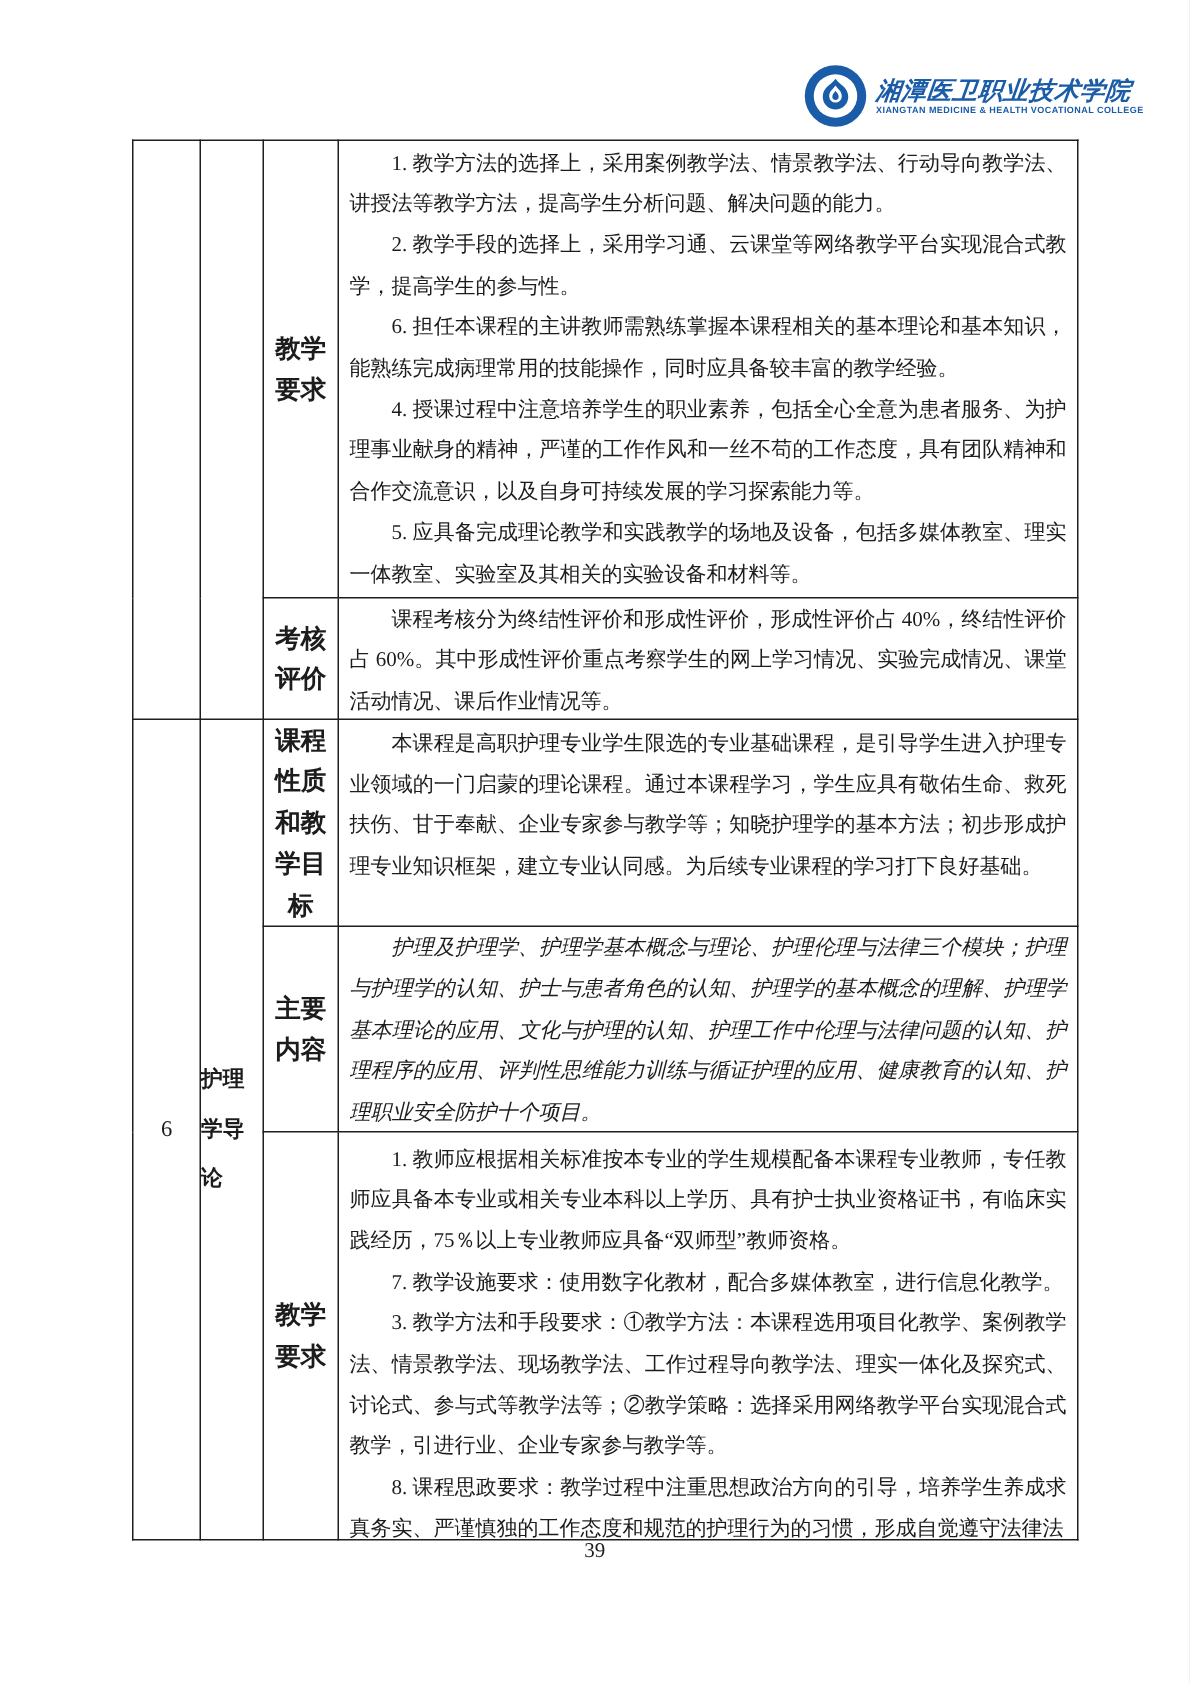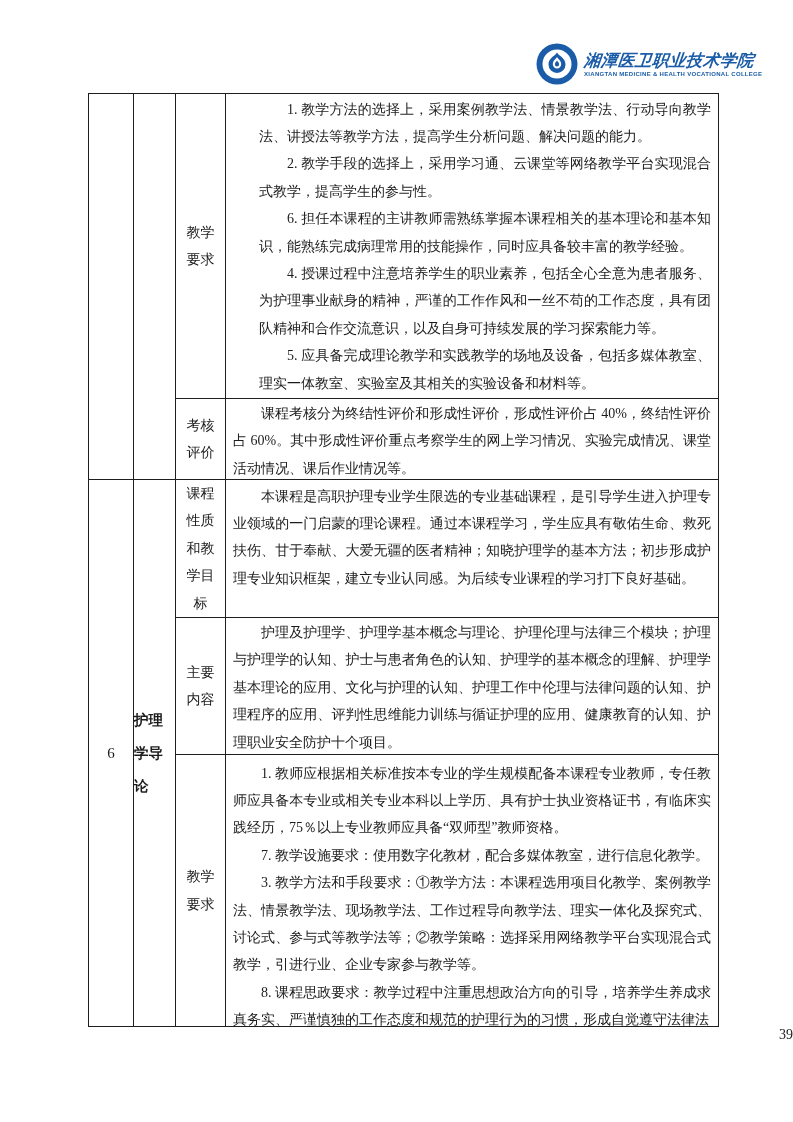--- a/index.html
+++ b/index.html
@@ -48,21 +48,21 @@
   col.c-label{width:50px;}
   col.c-content{width:493px;}
   .idx-cell{
     text-align:center;font-size:15px;
   }
   .course-cell{
     font-size:14.5px;font-weight:bold;
     white-space:pre-line;line-height:33px;
   }
   .label-cell{
-    text-align:center;font-size:14px;font-weight:normal;
+    text-align:center;font-size:17px;font-weight:bold;
     white-space:pre-line;line-height:27.4px;
   }
   .content-cell{
     vertical-align:top;
   }
   .cellbox{
     padding:1px 7px 0 7px;
     overflow:hidden;
   }
   .cellbox p{
@@ -71,29 +71,29 @@
     line-height:27.4px;
     text-align:justify;
     text-indent:2em;
     word-break:break-all;
   }
   .h-a1{height:305px;}
   .h-a2{height:80px;}
   .h-b1{height:135px;}
   .h-b2{height:137px;}
   .h-b3{height:272px;}
-  .clip-a1{height:302px;margin-left:26px;}
+  .clip-a1{height:302px;}
   .clip-a2{height:79px;}
   .clip-b1{height:133px;}
-  .clip-b2{height:135px;}
+  .clip-b2{height:135px;font-style:italic;}
   .clip-b3{height:266px;padding-top:4px;}
   
   .page-number{
     position:absolute;top:1027px;left:0;width:793px;
-    text-align:right;font-size:14px;color:#1c1c1c;
+    text-align:center;font-size:14px;color:#1c1c1c;
   }
 </style>
 </head>
 <body>
 
 <div class="page">
 
   <div class="logo">
     <svg class="emblem" viewBox="0 0 42 42">
       <circle cx="21" cy="21" r="20.5" fill="#1a5ca8"></circle>
@@ -147,21 +147,21 @@
         <td rowspan="3" class="course-cell">护理
 学导
 论</td>
         <td class="label-cell">课程
 性质
 和教
 学目
 标</td>
         <td class="content-cell">
           <div class="cellbox clip-b1">
-            <p>本课程是高职护理专业学生限选的专业基础课程，是引导学生进入护理专业领域的一门启蒙的理论课程。通过本课程学习，学生应具有敬佑生命、救死扶伤、甘于奉献、大爱无疆的医者精神；知晓护理学的基本方法；初步形成护理专业知识框架，建立专业认同感。为后续专业课程的学习打下良好基础。</p>
+            <p>本课程是高职护理专业学生限选的专业基础课程，是引导学生进入护理专业领域的一门启蒙的理论课程。通过本课程学习，学生应具有敬佑生命、救死扶伤、甘于奉献、企业专家参与教学等；知晓护理学的基本方法；初步形成护理专业知识框架，建立专业认同感。为后续专业课程的学习打下良好基础。</p>
           </div>
         </td>
       </tr>
       <tr class="h-b2">
         <td class="label-cell">主要
 内容</td>
         <td class="content-cell">
           <div class="cellbox clip-b2">
             <p>护理及护理学、护理学基本概念与理论、护理伦理与法律三个模块；护理与护理学的认知、护士与患者角色的认知、护理学的基本概念的理解、护理学基本理论的应用、文化与护理的认知、护理工作中伦理与法律问题的认知、护理程序的应用、评判性思维能力训练与循证护理的应用、健康教育的认知、护理职业安全防护十个项目。</p>
           </div>

